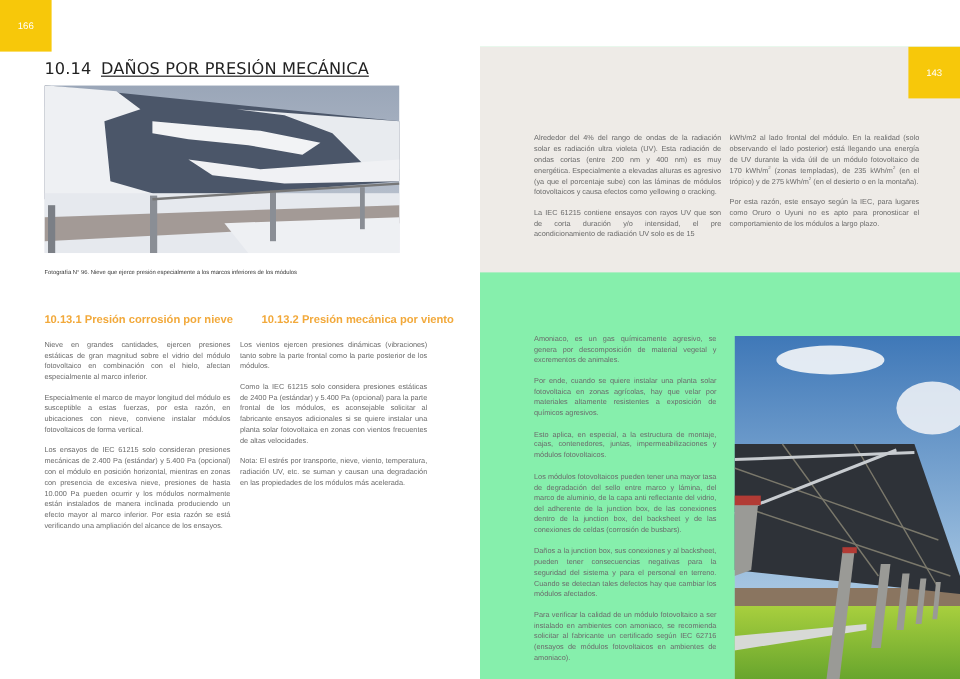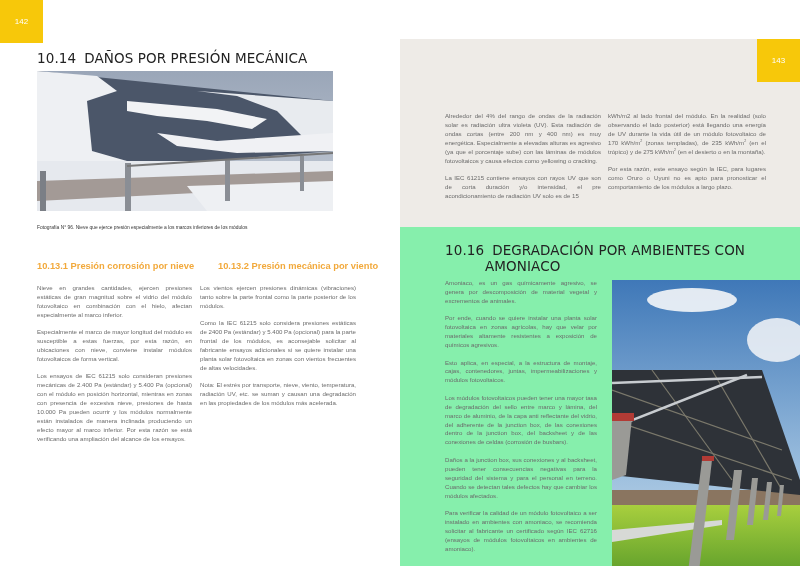--- a/index.html
+++ b/index.html
@@ -17,20 +17,21 @@
   }
   .page-left .page-number { left: 0; }
   .page-right .page-number { right: 0; }
 
   .uv-panel { position: absolute; left: 0; top: 0; width: 400px; height: 188px; background: #eeebe7; }
 
   .section-title {
     position: absolute; font-family: "DejaVu Sans", sans-serif;
     font-size: 13.5px; color: #222; font-weight: normal; letter-spacing: 0.1px;
     line-height: 16px;
+    text-decoration: underline;
   }
   .section-title .num { display: inline-block; margin-right: 8px; }
 
   .photo { position: absolute; overflow: hidden; }
   .photo svg { display: block; width: 100%; height: 100%; }
 
   .caption { position: absolute; font-size: 4.9px; color: #333; white-space: nowrap; }
 
   .subhead {
     position: absolute; color: #f2a93b; font-weight: bold; font-size: 9.3px;
@@ -39,21 +40,21 @@
 
   .col { position: absolute; font-size: 6.1px; line-height: 8.9px; color: #6b6b6b; text-align: justify; }
   .col p { margin-bottom: 8.6px; }
   .col p:last-child { margin-bottom: 0; }
   sup { font-size: 3.6px; vertical-align: super; line-height: 0; }
 </style>
 </head>
 <body>
 
 <div class="page page-left">
-  <div class="page-number">142</div>
+  <div class="page-number">166</div>
 
   <h2 class="section-title" style="left:37px; top:50px;">
     <span class="num">10.14</span><span>DAÑOS POR PRESIÓN MECÁNICA</span>
   </h2>
 
   <div class="photo" style="left:37px; top:71px; width:296px; height:140px;">
     <svg viewBox="0 0 296 140" preserveAspectRatio="none">
       <defs>
         <linearGradient id="sky1" x1="0" y1="0" x2="0" y2="1">
           <stop offset="0" stop-color="#9aa6b8"></stop>
@@ -103,24 +104,20 @@
   <div class="col" style="left:45px; top:73px; width:156px;">
     <p>Alrededor del 4% del rango de ondas de la radiación solar es radiación ultra violeta (UV). Esta radiación de ondas cortas (entre 200 nm y 400 nm) es muy energética. Especialmente a elevadas alturas es agresivo (ya que el porcentaje sube) con las láminas de módulos fotovoltaicos y causa efectos como yellowing o cracking.</p>
     <p>La IEC 61215 contiene ensayos con rayos UV que son de corta duración y/o intensidad, el pre acondicionamiento de radiación UV solo es de 15</p>
   </div>
 
   <div class="col" style="left:208px; top:73px; width:158px;">
     <p><span>kWh/m2 al lado frontal del módulo. En la realidad (solo observando el lado posterior) está llegando una energía de UV durante la vida útil de un módulo fotovoltaico de 170 kWh/m</span><sup>2</sup><span> (zonas templadas), de 235 kWh/m</span><sup>2</sup><span> (en el trópico) y de 275 kWh/m</span><sup>2</sup><span> (en el desierto o en la montaña).</span></p>
     <p>Por esta razón, este ensayo según la IEC, para lugares como Oruro o Uyuni no es apto para pronosticar el comportamiento de los módulos a largo plazo.</p>
   </div>
 
-  <h2 class="section-title" style="left:45px; top:203px;">
-    <span class="num">10.16</span><span>DEGRADACIÓN POR AMBIENTES CON</span><br>
-    <span style="display:inline-block; margin-left:40px;">AMONIACO</span>
-  </h2>
 
   <div class="col" style="left:45px; top:240px; width:152px;">
     <p>Amoniaco, es un gas químicamente agresivo, se genera por descomposición de material vegetal y excrementos de animales.</p>
     <p>Por ende, cuando se quiere instalar una planta solar fotovoltaica en zonas agrícolas, hay que velar por materiales altamente resistentes a exposición de químicos agresivos.</p>
     <p>Esto aplica, en especial, a la estructura de montaje, cajas, contenedores, juntas, impermeabilizaciones y módulos fotovoltaicos.</p>
     <p>Los módulos fotovoltaicos pueden tener una mayor tasa de degradación del sello entre marco y lámina, del marco de aluminio, de la capa anti reflectante del vidrio, del adherente de la junction box, de las conexiones dentro de la junction box, del backsheet y de las conexiones de celdas (corrosión de busbars).</p>
     <p>Daños a la junction box, sus conexiones y al backsheet, pueden tener consecuencias negativas para la seguridad del sistema y para el personal en terreno. Cuando se detectan tales defectos hay que cambiar los módulos afectados.</p>
     <p>Para verificar la calidad de un módulo fotovoltaico a ser instalado en ambientes con amoniaco, se recomienda solicitar al fabricante un certificado según IEC 62716 (ensayos de módulos fotovoltaicos en ambientes de amoniaco).</p>
   </div>
 

